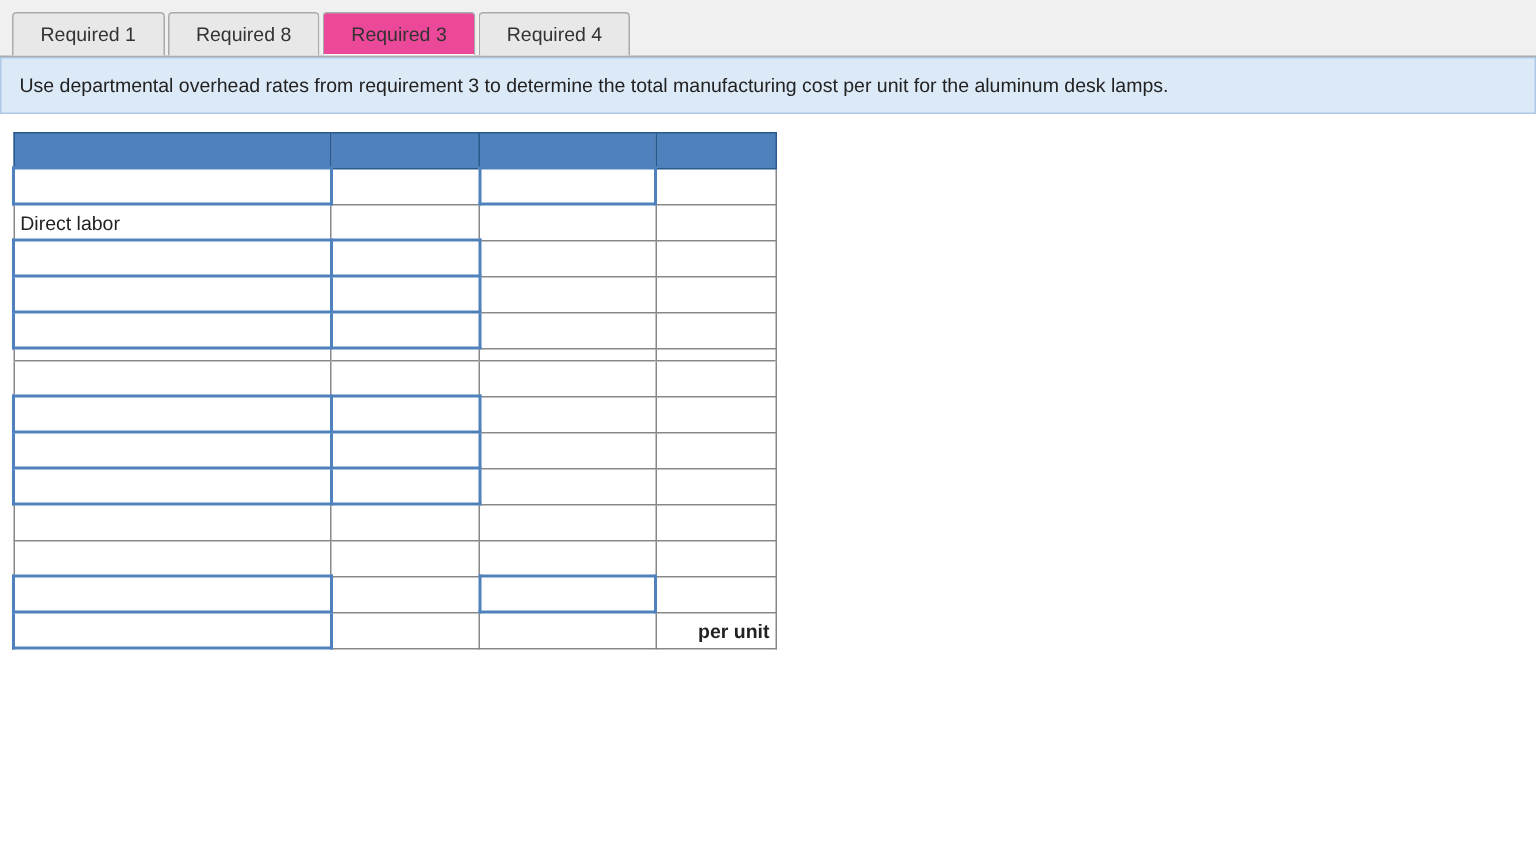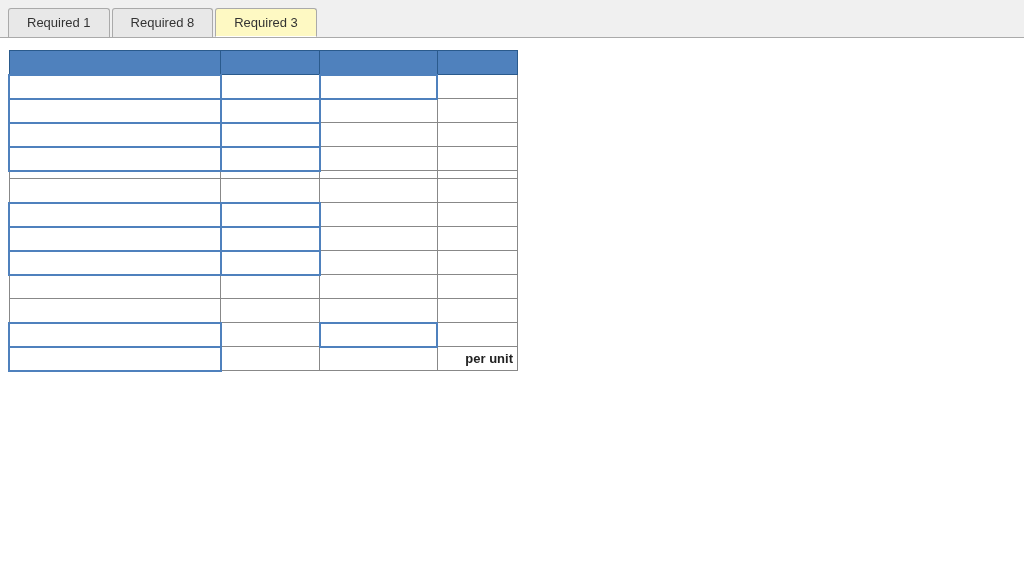--- a/index.html
+++ b/index.html
@@ -35,21 +35,21 @@
       border: 1px solid #aaa;
       border-bottom: none;
       background: #e8e8e8;
       cursor: pointer;
       margin-right: 2px;
       font-size: 13px;
       color: #333;
       border-radius: 3px 3px 0 0;
     }
     .tab.active {
-      background: #fef9c3;
+      background: #ec4899;
       border-bottom: 1px solid #ffffff;
       font-weight: normal;
       position: relative;
       z-index: 1;
     }
     
     .description-banner {
       background: #dce9f7;
       border: 1px solid #b0c8e8;
       padding: 8px 12px;
@@ -134,42 +134,52 @@
   </style>
 </head>
 <body>
 
 <div class="page-container">
 
   <div class="tabs">
     <div class="tab">Required 1</div>
     <div class="tab">Required 8</div>
     <div class="tab active">Required 3</div>
+    <div class="tab">Required 4</div>
   </div>
 
+  <div class="description-banner">
+    <span>Use departmental overhead rates from requirement 3 to determine the total manufacturing cost per unit for the aluminum desk lamps.</span>
+  </div>
 
   <div class="table-container">
     <table>
       <thead>
         <tr>
           <th></th>
           <th></th>
           <th></th>
           <th></th>
         </tr>
       </thead>
       <tbody>
 
         <tr>
           <td class="input-cell blue-input"><input type="text" style=""></td>
           <td class="input-cell"><input type="text" style=""></td>
           <td class="input-cell blue-input"><input type="text" style=""></td>
           <td></td>
         </tr>
 
+        <tr>
+          <td class="label-cell">Direct labor</td>
+          <td class="input-cell"><input type="text" style=""></td>
+          <td class="input-cell"><input type="text" style=""></td>
+          <td></td>
+        </tr>
 
         <tr>
           <td class="input-cell blue-input"><input type="text" style=""></td>
           <td class="input-cell blue-input"><input type="text" style=""></td>
           <td class="input-cell"><input type="text" style=""></td>
           <td></td>
         </tr>
 
         <tr>
           <td class="input-cell blue-input"><input type="text" style=""></td>

